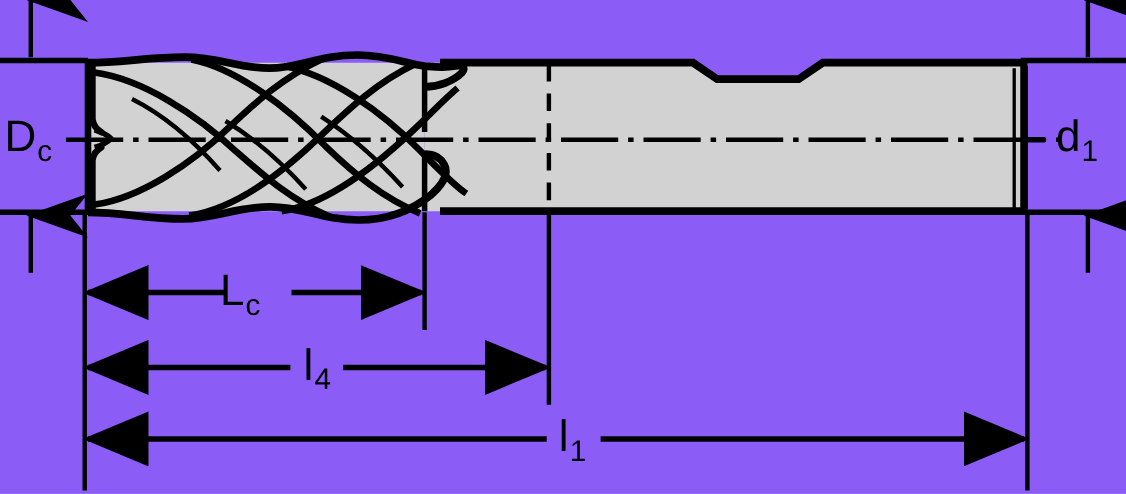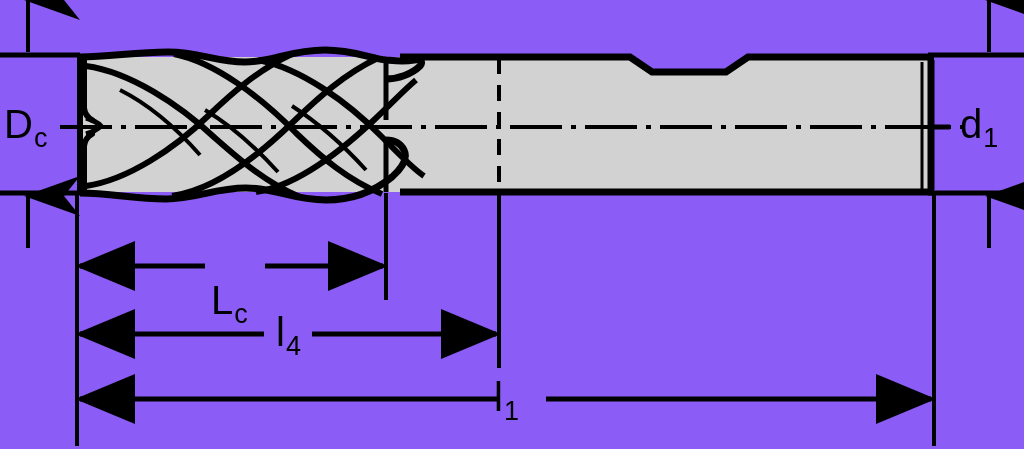--- a/index.html
+++ b/index.html
@@ -172,25 +172,25 @@
   </svg>
 
   <div class="dim-label" style="left:4px; top:104px;">
     <span class="base">D</span><span class="sub">c</span>
   </div>
 
   <div class="dim-label" style="left:960px; top:104px;text-align:right;">
     <span class="base">d</span><span class="sub">1</span>
   </div>
 
-  <div class="dim-label" style="left:211px; top:244px;margin-top:36px;">
+  <div class="dim-label" style="left:200px; top:244px;">
     <span class="base">L</span><span class="sub">c</span>
   </div>
 
   <div class="dim-label" style="left:276px; top:312px;text-align:right;">
     <span class="base">l</span><span class="sub">4</span>
   </div>
 
-  <div class="dim-label" style="left:494px; top:377px;">
+  <div class="dim-label" style="left:508px; top:377px;">
     <span class="base">l</span><span class="sub">1</span>
   </div>
 
 </div>
 
 </body></html>

